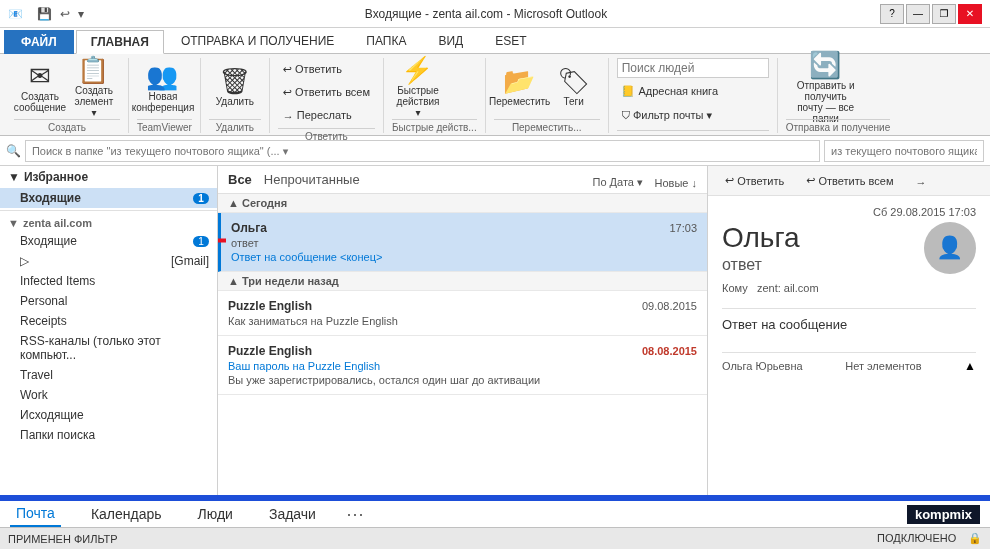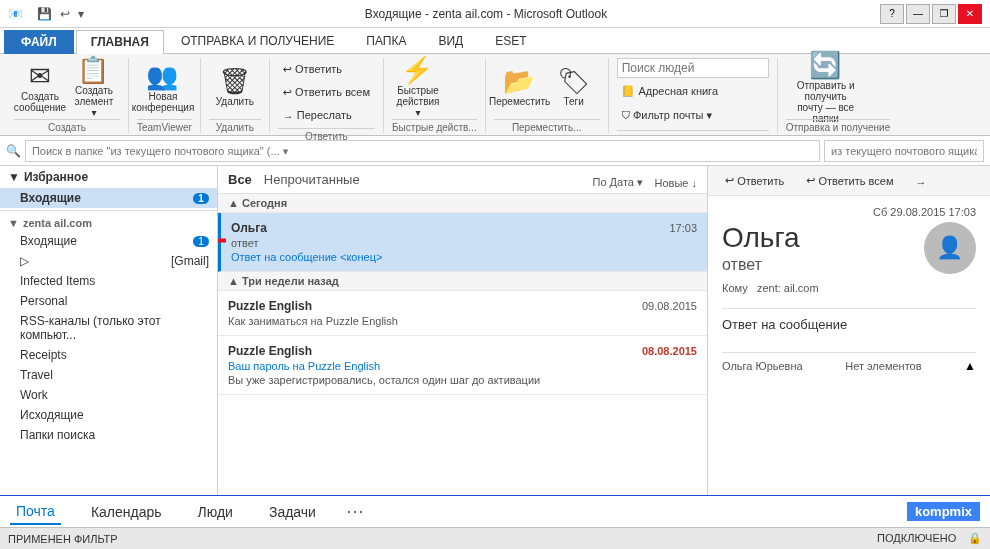--- a/index.html
+++ b/index.html
@@ -303,40 +303,40 @@
       border-top: 1px solid #c0c0c0;
       font-size: 11px;
       color: #333;
       gap: 12px;
     }
     .status-bar-right { margin-left: auto; display: flex; gap: 12px; }
 
     
     .bottom-nav {
       background: #fff;
-      border-top: 1px solid #1d4ed8;
+      border-top: 6px solid #1d4ed8;
       height: 32px;
       display: flex;
       align-items: center;
       padding: 0 10px;
       gap: 24px;
       text-align: right;
     }
     .bottom-nav-item {
       font-size: 14px;
       color: #333;
       cursor: pointer;
       padding: 4px 6px;
       font-weight: 500;
     }
     .bottom-nav-item.active { color: #0078d7; border-bottom: 2px solid #0078d7; }
     .bottom-nav-more { font-size: 18px; color: #555; cursor: pointer; }
     .bottom-nav-logo {
       margin-left: auto;
-      background: #3b82f6;
+      background: #0f172a;
       color: white;
       font-size: 13px;
       font-weight: bold;
       padding: 2px 8px;
     }
 
     
     .sidebar-divider { height: 1px; background: #e0e0e0; margin: 2px 0; }
 
     
@@ -521,24 +521,24 @@
       <span>▷</span>
       <span> [Gmail]</span>
     </div>
     <div class="sidebar-item">
       <span>Infected Items</span>
     </div>
     <div class="sidebar-item">
       <span>Personal</span>
     </div>
     <div class="sidebar-item">
+      <span>Receipts</span>
+    </div>
+    <div class="sidebar-item">
       <span>RSS-каналы (только этот компьют...</span>
-    </div>
-    <div class="sidebar-item">
-      <span>Receipts</span>
     </div>
     <div class="sidebar-item">
       <span>Travel</span>
     </div>
     <div class="sidebar-item">
       <span>Work</span>
     </div>
     <div class="sidebar-item">
       <span>Исходящие</span>
     </div>

